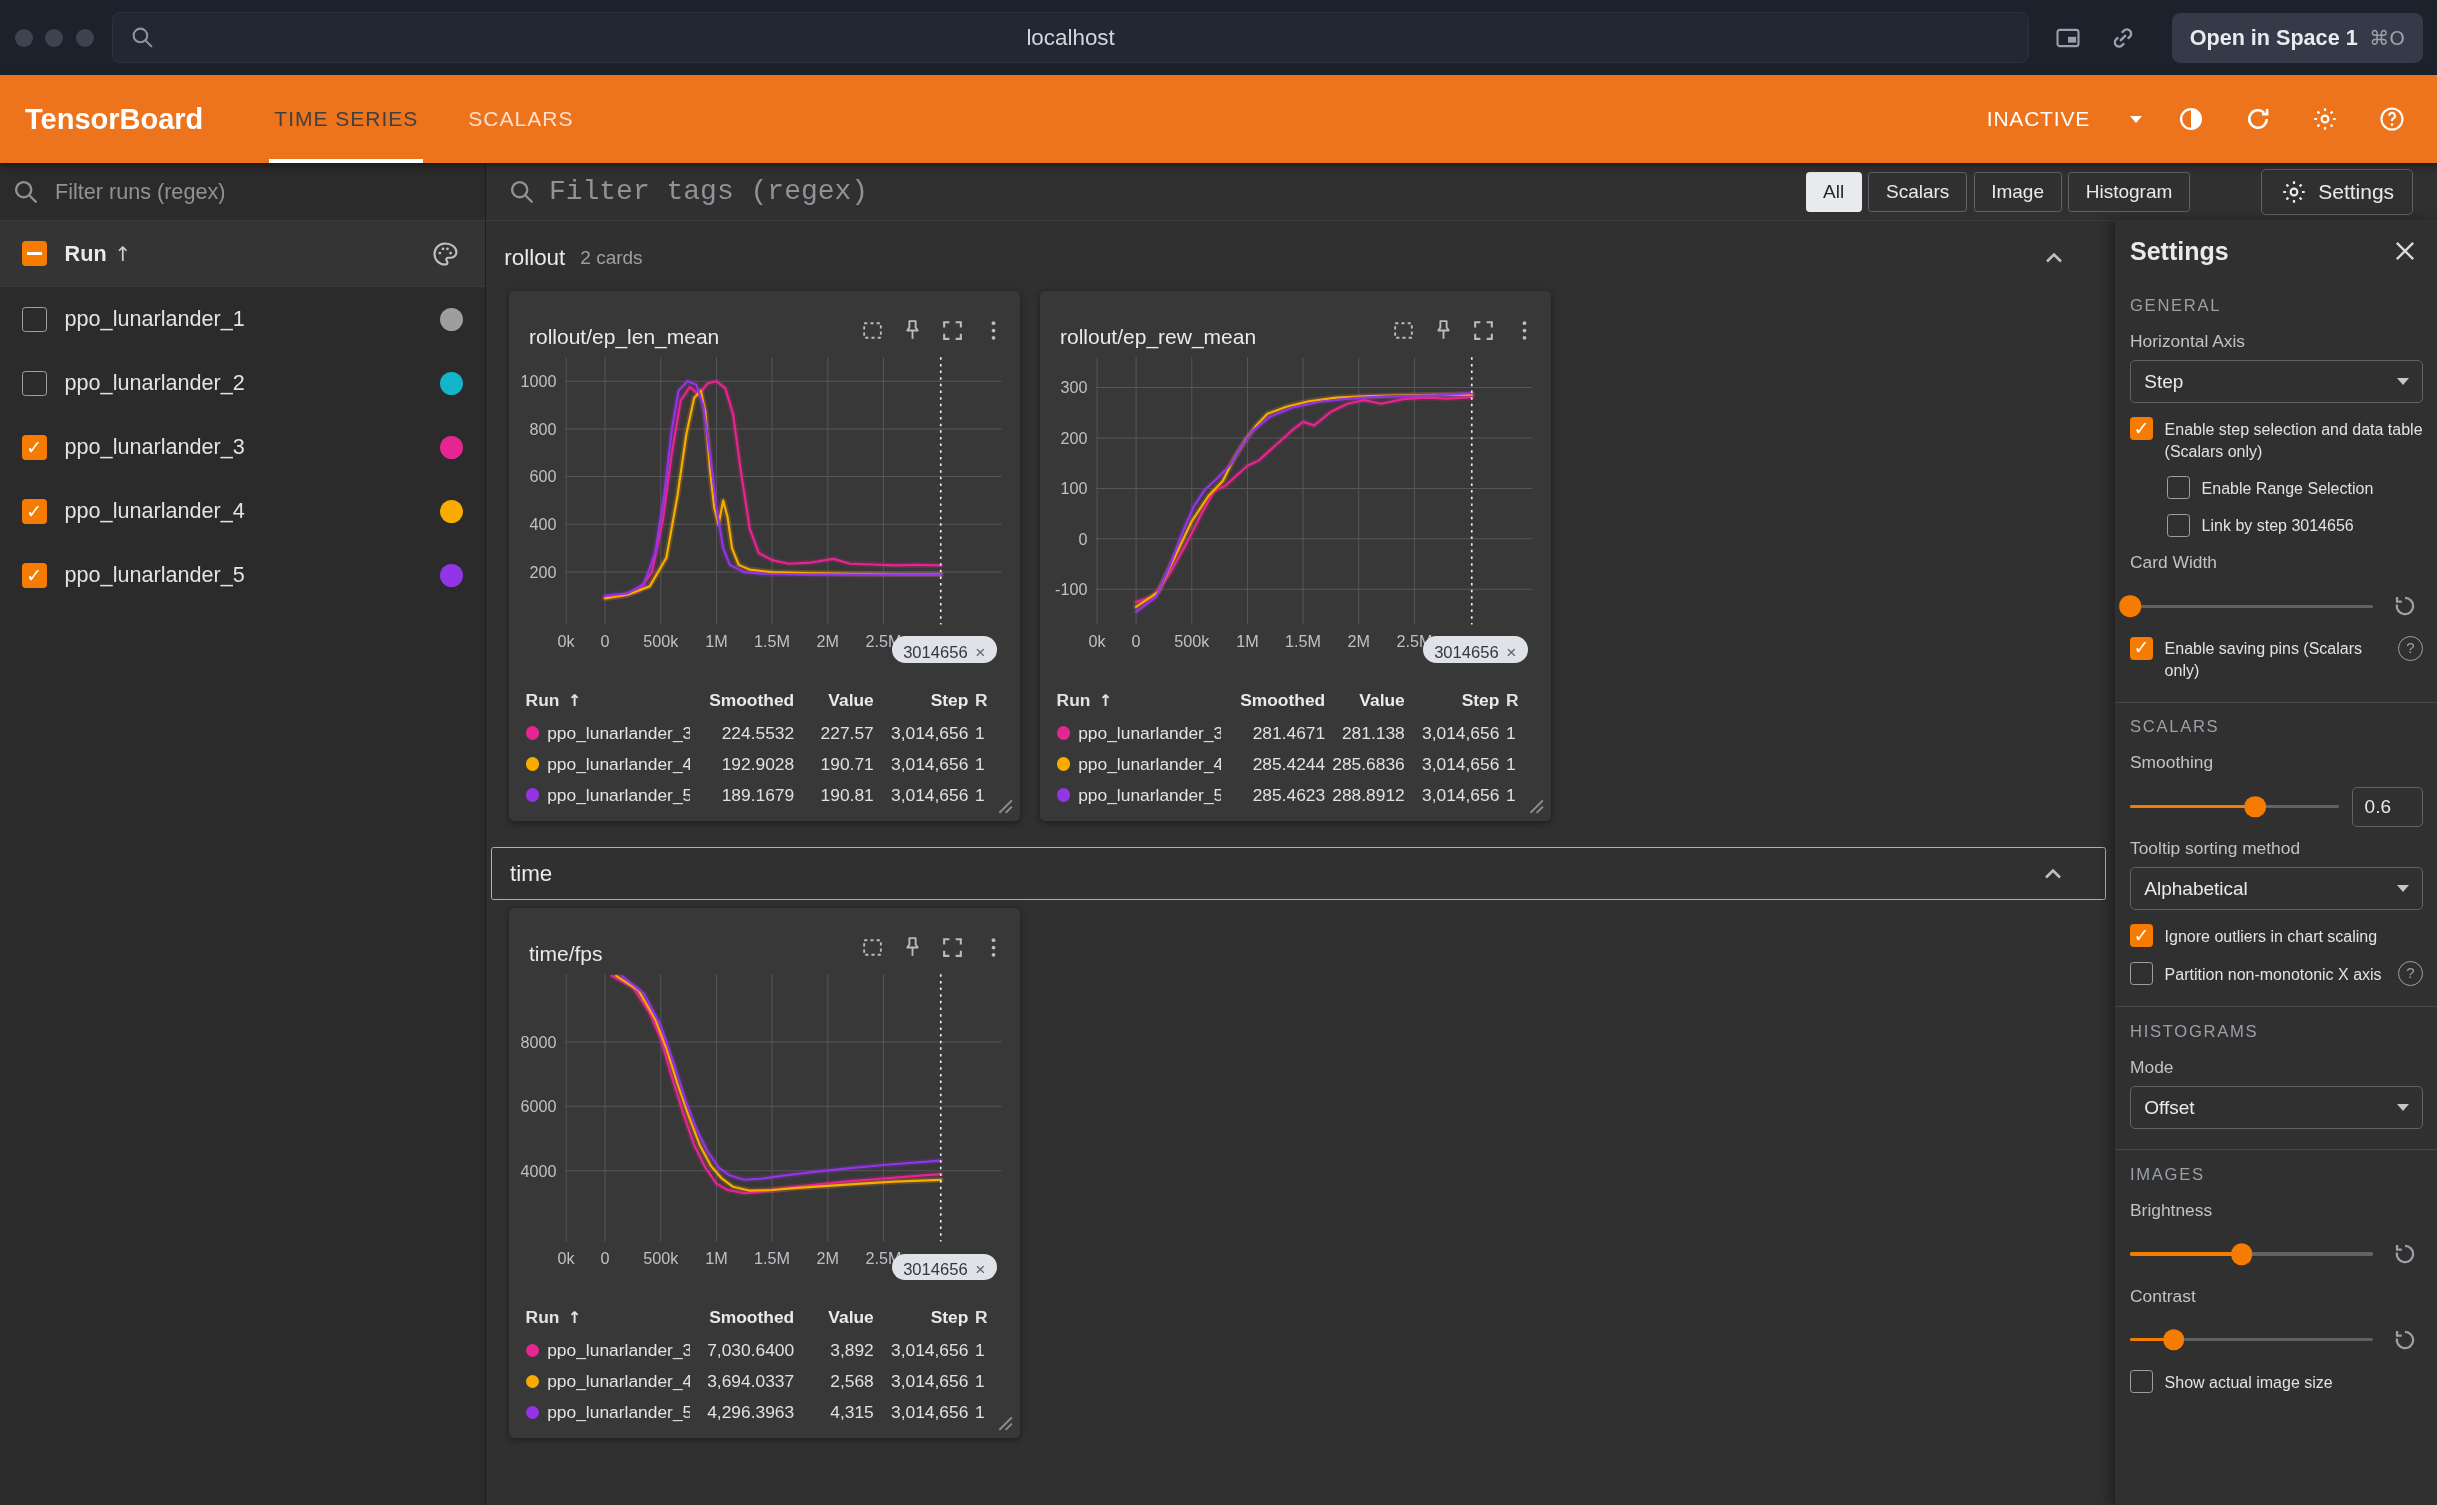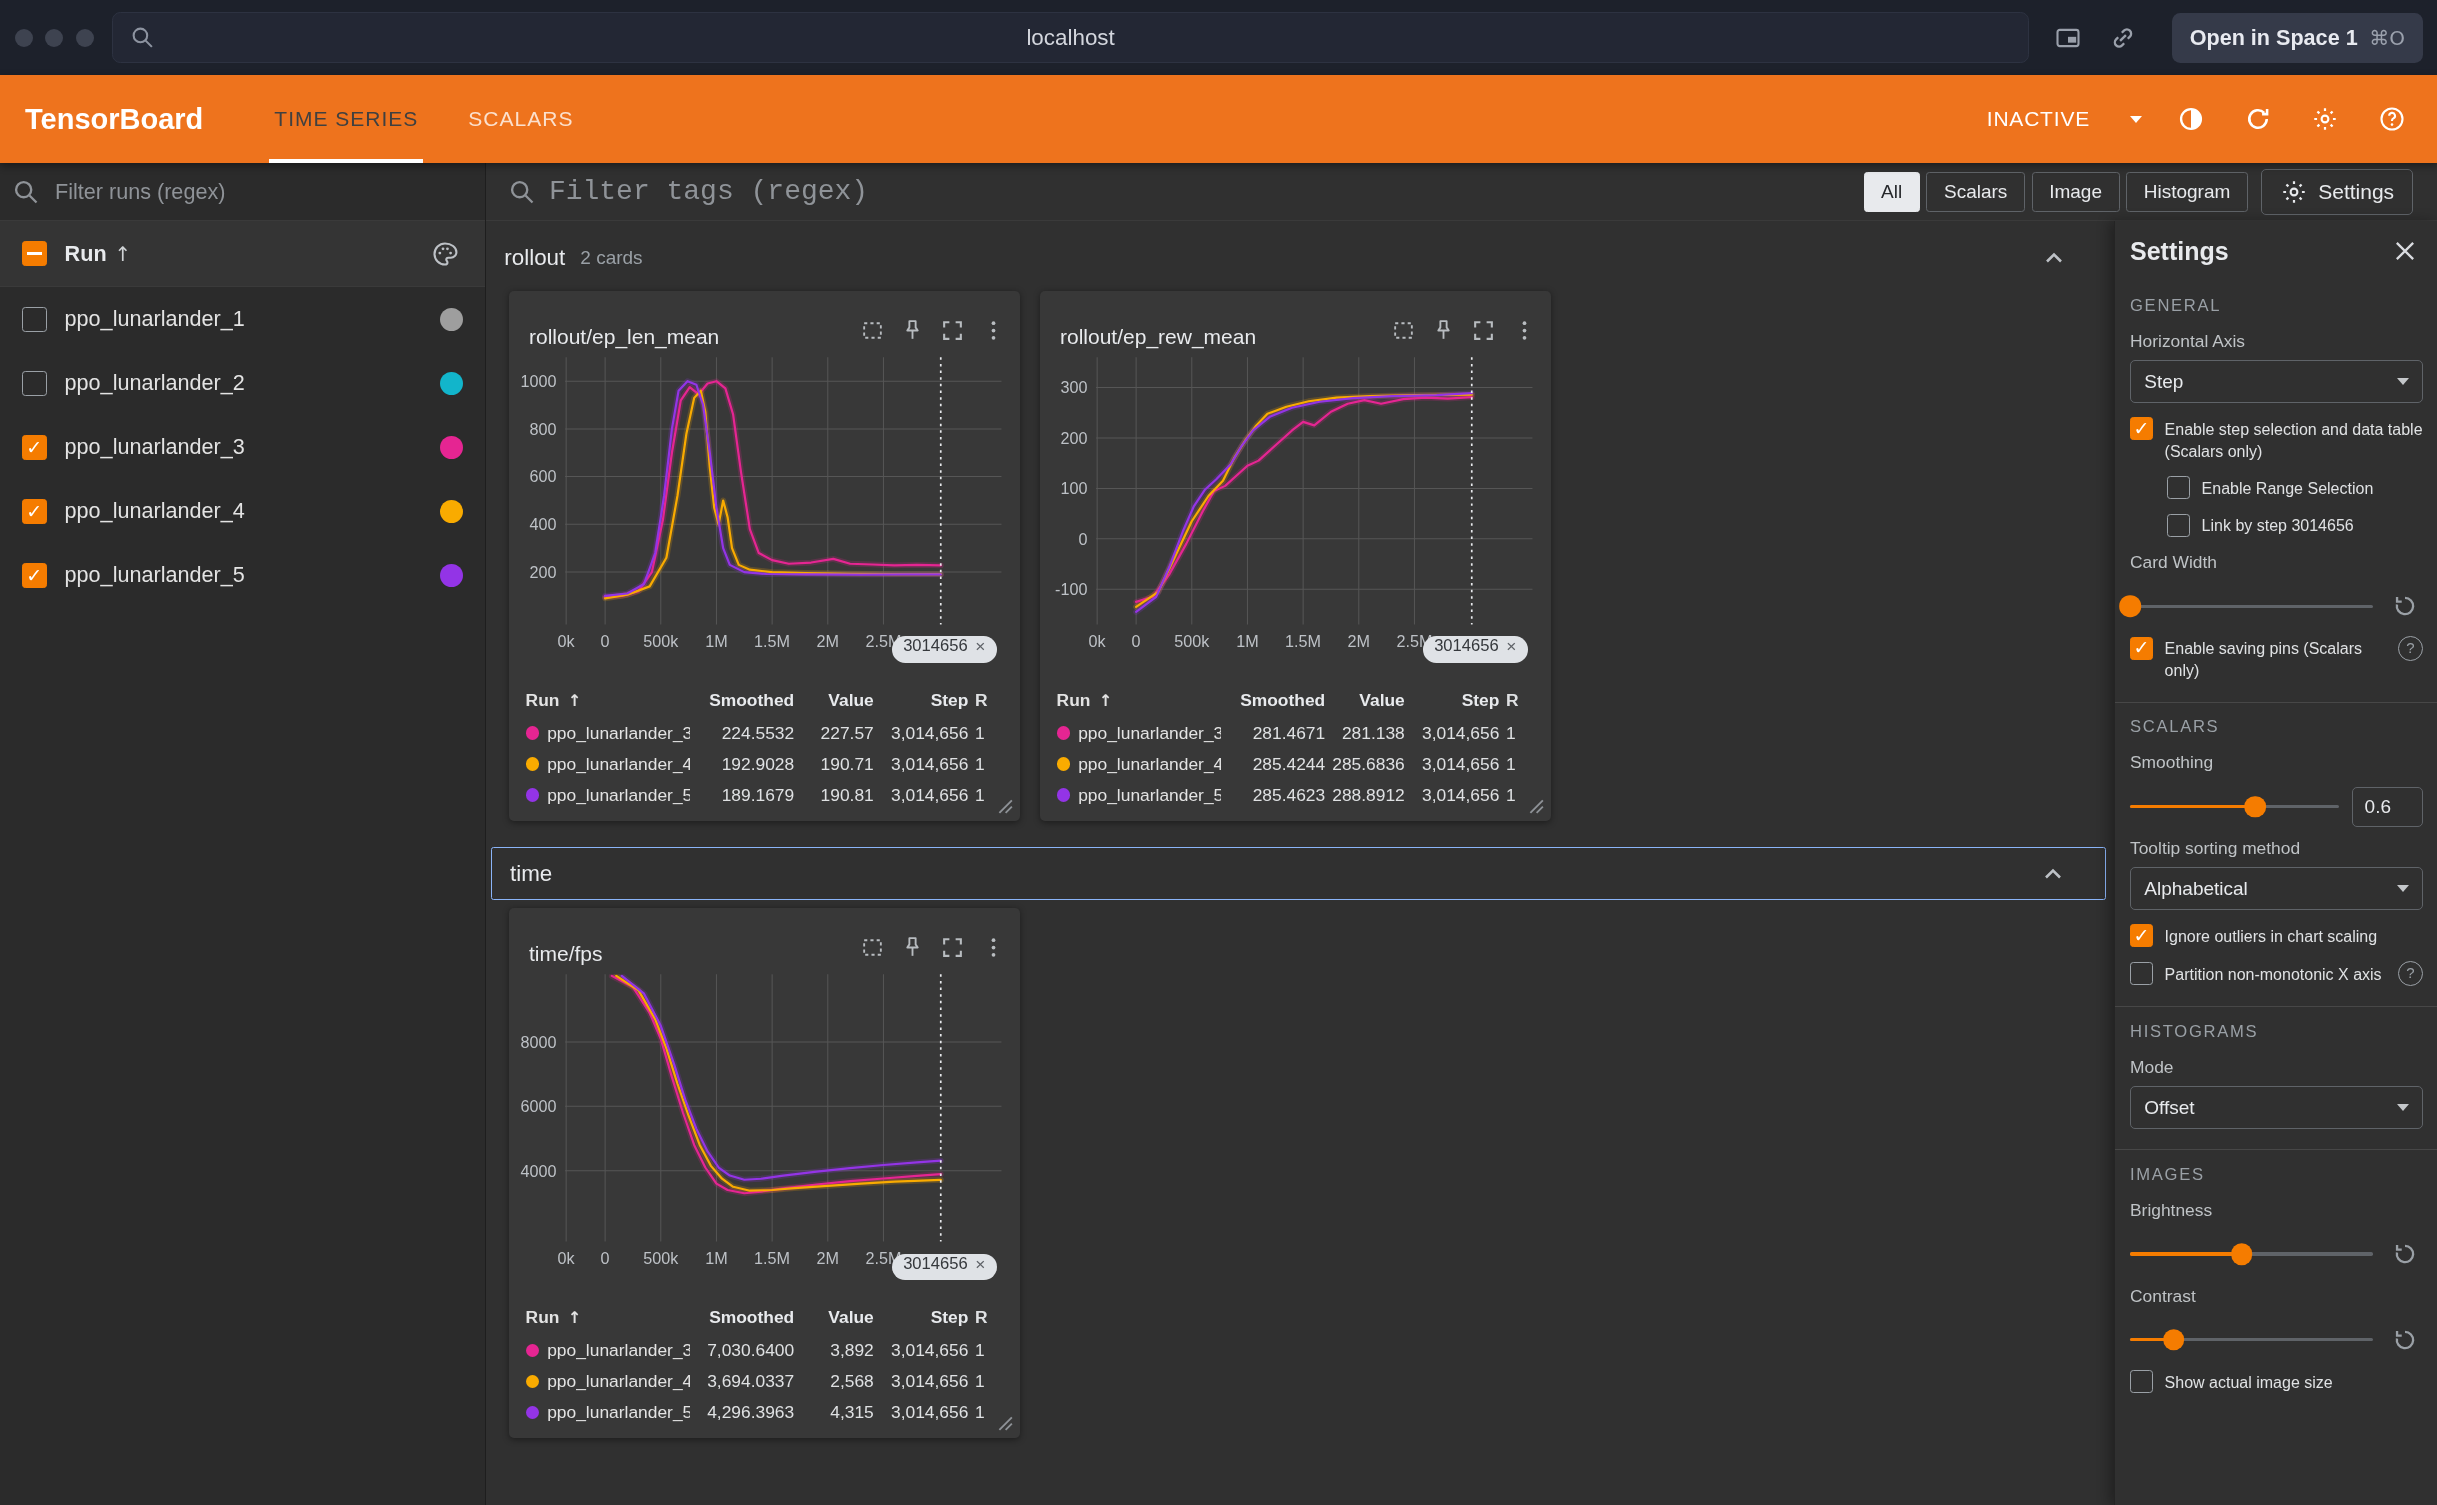--- a/index.html
+++ b/index.html
@@ -46,42 +46,42 @@
   .cb{width:25px;height:25px;border:1.7px solid #9aa0a6;border-radius:3.3px;flex:0 0 25px;position:relative;background:transparent;cursor:pointer}
   .cb[data-checked="true"]{background:#f57c00;border-color:#f57c00}
   .cb[data-checked="true"]::after{content:"✓";font-family:"DejaVu Sans",sans-serif;position:absolute;inset:0;color:#fff;font-size:19px;font-weight:bold;display:flex;align-items:center;justify-content:center}
   .cb[data-checked="mixed"]{background:#f57c00;border-color:#f57c00}
   .cb[data-checked="mixed"]::after{content:"";position:absolute;left:4.1px;right:4.1px;top:50%;height:3.3px;margin-top:-1.7px;background:#fff}
 
   .main{flex:1;display:flex;flex-direction:column;min-width:0}
   .filterbar{flex:0 0 58px;display:flex;align-items:center;padding:0 21.6px;gap:13.3px;border-bottom:0.8px solid #3a3a3a;color:#8f9398}
   .filterbar input{background:none;border:none;outline:none;color:#e8eaed;font-size:28px;flex:1;font-family:Liberation Mono, monospace}
   .filterbar input::placeholder{color:#8f9398}
-  .chips{display:flex;gap:6.6px;}
+  .chips{display:flex;gap:6.6px;margin-right:58px}
   .chip{height:40px;display:flex;align-items:center;padding:0 16.6px;border:0.8px solid #5f6368;border-radius:3.3px;font-size:19px;color:#e8eaed;cursor:pointer}
   .chip.selected{background:#e8eaed;border-color:#e8eaed;color:#26282b}
   .settings-btn{height:46px;display:flex;align-items:center;gap:10px;padding:0 18px;border:0.8px solid #5f6368;border-radius:5px;font-size:21px;color:#e8eaed;margin-right:3.3px;cursor:pointer}
 
   .main-body{flex:1;display:flex;min-height:0}
   .cards-area{flex:1;padding:11.6px 8.3px 0 5px;overflow:hidden;min-width:0}
   .section-header{height:50px;display:flex;align-items:center;gap:15px;padding:0 33px 0 13.3px;font-size:22.4px;color:#e8eaed}
   .section-badge{color:#9aa0a6;font-size:19px}
   .section-header .chev{margin-left:auto;color:#bdc1c6}
   .cards-row{display:flex;gap:20px;margin:8.3px 0 0 18px}
   .time-section{height:53px;border:1.7px solid #8ab4f8;border-radius:2.5px;margin-top:26.6px;display:flex;align-items:center;padding:0 33px 0 18px;font-size:22.4px;color:#e8eaed}
   .time-section .chev{margin-left:auto;color:#bdc1c6}
 
   .card{width:511px;background:#383838;border-radius:5px;box-shadow:0 1.7px 6.6px rgba(0,0,0,.4);position:relative;padding-bottom:10px;flex:0 0 511px}
   .card-header{height:58px;display:flex;align-items:flex-end;padding:0 8.3px 0 20px}
   .card-title{font-size:21px;color:#e8eaed;flex:1;white-space:nowrap;overflow:hidden}
   .card-icons{display:flex;gap:3.3px;color:#b8bcc0}
   .icon-btn{width:37px;height:37px;display:flex;align-items:center;justify-content:center;cursor:pointer;color:inherit}
   .chart-wrap{position:relative;padding:0 10px}
   svg.chart{width:100%;height:332px;display:block}
-  .step-chip{position:absolute;right:23px;bottom:18px;height:26.6px;background:#dfe2e6;color:#35383c;border-radius:13.3px;display:flex;align-items:flex-start;padding:0 11.6px;font-size:16.6px;gap:7.5px}
+  .step-chip{position:absolute;right:23px;bottom:18px;height:26.6px;background:#dfe2e6;color:#35383c;border-radius:13.3px;display:flex;align-items:flex-end;padding:0 11.6px;font-size:16.6px;gap:7.5px}
   .step-chip .x{font-size:17.4px;color:#5f6368;cursor:pointer}
   .dtable{margin:1.7px 16.6px 0;font-size:17.4px}
   .trow{display:grid;grid-template-columns:164px 98px 73px 88px 15px;gap:6.6px;height:31px;align-items:center}
   .trow.thead{font-weight:bold;color:#e8eaed;height:35px}
   .cell.num{text-align:right;color:#dfe1e3;white-space:nowrap}
   .trow.thead .cell.num{color:#e8eaed}
   .cell.clip{overflow:hidden;white-space:nowrap;color:#dfe1e3}
   .runcell{display:flex;align-items:center;gap:8.3px;white-space:nowrap;overflow:hidden;color:#e3e3e3}
   .tdot{width:13.3px;height:13.3px;border-radius:50%;flex:0 0 13.3px}
   .resize-handle{position:absolute;right:5px;bottom:5px;color:#8d9196;cursor:nwse-resize}

